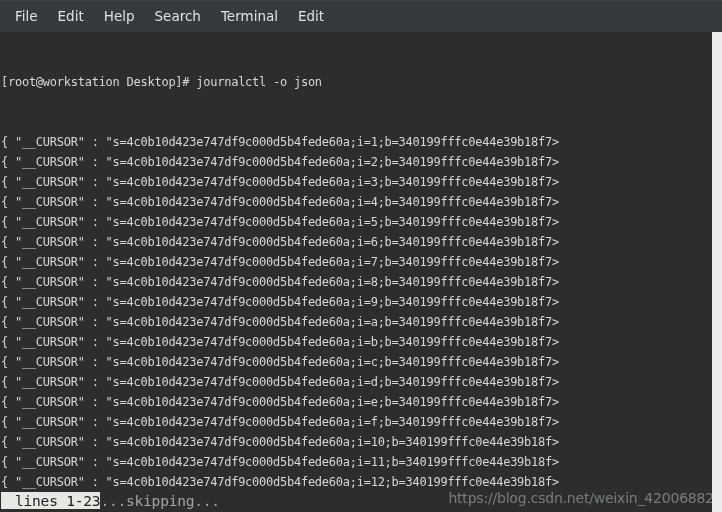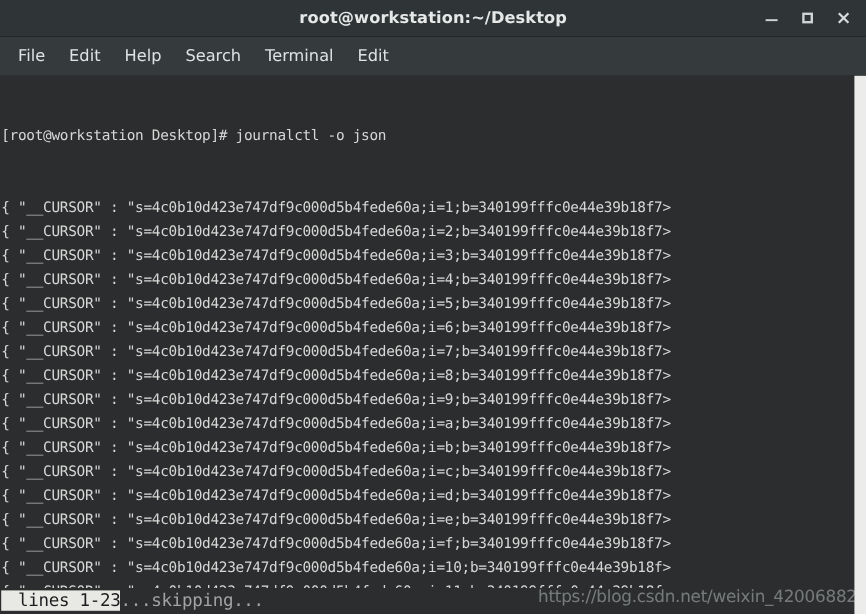--- a/index.html
+++ b/index.html
@@ -170,41 +170,20 @@
     white-space: nowrap;
     pointer-events: none;
     user-select: none;
   }
 </style>
 </head>
 <body>
 
 <div id="window">
 
-  <div id="titlebar">
-    <div id="titlebar-title">root@workstation:~/Desktop</div>
-
-    <div id="window-controls">
-      <div class="winbtn">
-        <svg width="14" height="14" viewBox="0 0 14 14" aria-hidden="true">
-          <rect x="2" y="8" width="10" height="1.6" fill="#cfd3d3"></rect>
-        </svg>
-      </div>
-      <div class="winbtn">
-        <svg width="14" height="14" viewBox="0 0 14 14" aria-hidden="true">
-          <rect x="3.5" y="3.5" width="7" height="7" fill="none" stroke="#cfd3d3" stroke-width="2"></rect>
-        </svg>
-      </div>
-      <div class="winbtn">
-        <svg width="14" height="14" viewBox="0 0 14 14" aria-hidden="true">
-          <path d="M3 3 L11 11 M11 3 L3 11" stroke="#d8dbdb" stroke-width="1.9" fill="none"></path>
-        </svg>
-      </div>
-    </div>
-  </div>
 
   <div id="menubar">
     <div class="menu-item">File</div>
     <div class="menu-item">Edit</div>
     <div class="menu-item">Help</div>
     <div class="menu-item">Search</div>
     <div class="menu-item">Terminal</div>
     <div class="menu-item">Edit</div>
   </div>
 

